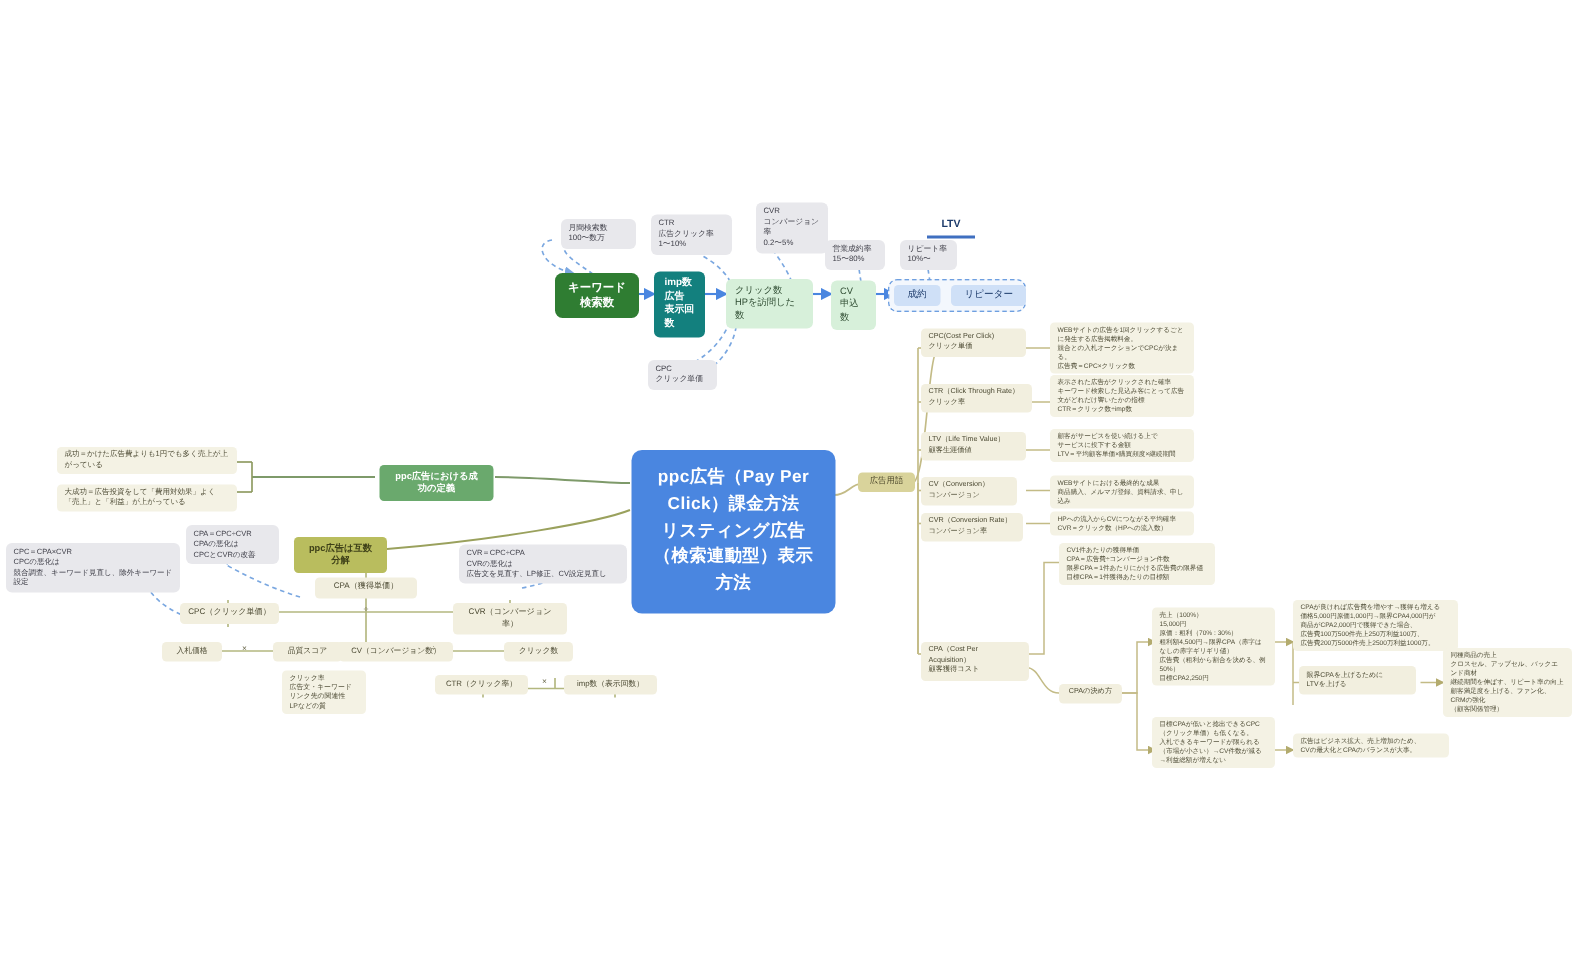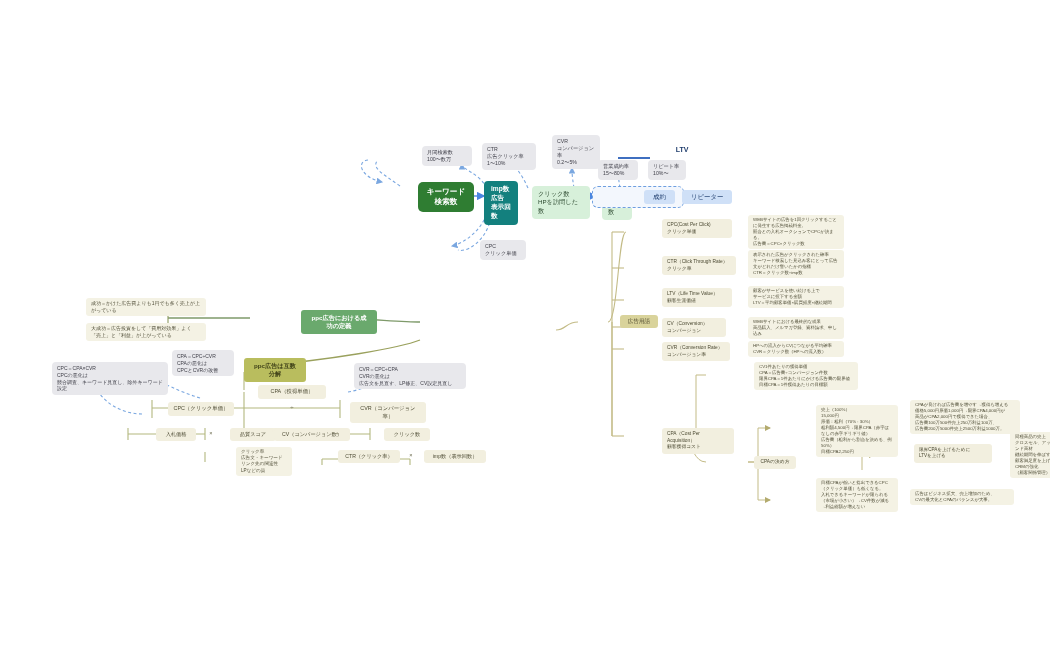--- a/index.html
+++ b/index.html
@@ -4,21 +4,21 @@
 <style>
   * { box-sizing: border-box; margin:0; padding:0; }
   html, body {
     width: 1050px; height: 650px;
     background: #ffffff;
     font-family: "Liberation Sans", "DejaVu Sans", sans-serif;
     overflow: hidden;
   }
   #canvas { position: relative; width:1050px; height:650px; }
   svg.edges { position:absolute; left:0; top:0; width:1050px; height:650px; pointer-events:none; }
-  .node { position:absolute;margin-left:48px; }
+  .node { position:absolute; }
 
   
   .grey-note {
     background:#e8e8ec; border-radius:4px; color:#40404a;
     padding:3px 5px; line-height:1.35;
   }
   .cream {
     background:#f2efdf; border-radius:3px; color:#4c4a33;
     padding:3px 5px; line-height:1.4;
   }
@@ -165,20 +165,22 @@
     <path d="M322,459 L410,459" stroke="#b3b77f" stroke-width="1.1"></path>
     <path d="M322,459 L322,465" stroke="#b3b77f" stroke-width="1.1"></path>
     <path d="M410,459 L410,465" stroke="#b3b77f" stroke-width="1.1"></path>
 
     <path d="M142,414 C120,414 100,400 96,386" fill="none" stroke="#7aa7e0" stroke-width="1.1" stroke-dasharray="3,2.5" marker-end="url(#arrD)"></path>
     <path d="M200,398 C180,392 160,382 150,376" fill="none" stroke="#7aa7e0" stroke-width="1.1" stroke-dasharray="3,2.5"></path>
     <path d="M152,376 C140,372 146,368 150,366" fill="none" stroke="#7aa7e0" stroke-width="1.1" stroke-dasharray="3,2.5" marker-end="url(#arrD)"></path>
     <path d="M348,392 C370,388 392,376 396,370" fill="none" stroke="#7aa7e0" stroke-width="1.1" stroke-dasharray="3,2.5" marker-end="url(#arrD)"></path>
   </svg>
 
+  <div class="node central multi" style="left:421px; top:300px; width:136px; font-size:11.5px;">ppc広告（Pay Per Click）課金方法
+リスティング広告（検索連動型）表示方法</div>
 
   <div class="node grey-note multi" style="left:374px; top:146px; width:50px; font-size:5.2px;">月間検索数
 100〜数万</div>
 
   <div class="node green-solid multi" style="left:370px; top:182px; width:56px; font-size:7.6px;">キーワード
 検索数</div>
 
   <div class="node grey-note multi" style="left:434px; top:143px; width:54px; font-size:5.2px;">CTR
 広告クリック率
 1〜10%</div>

